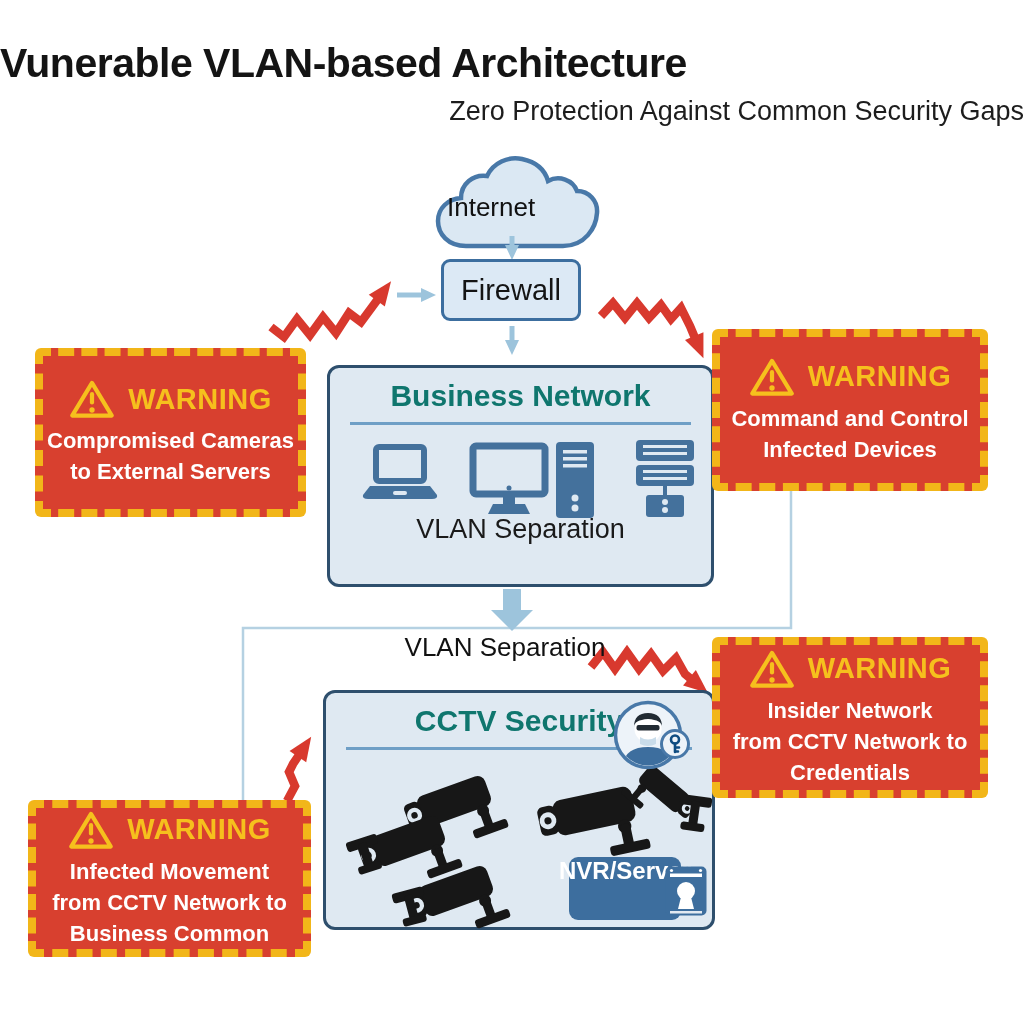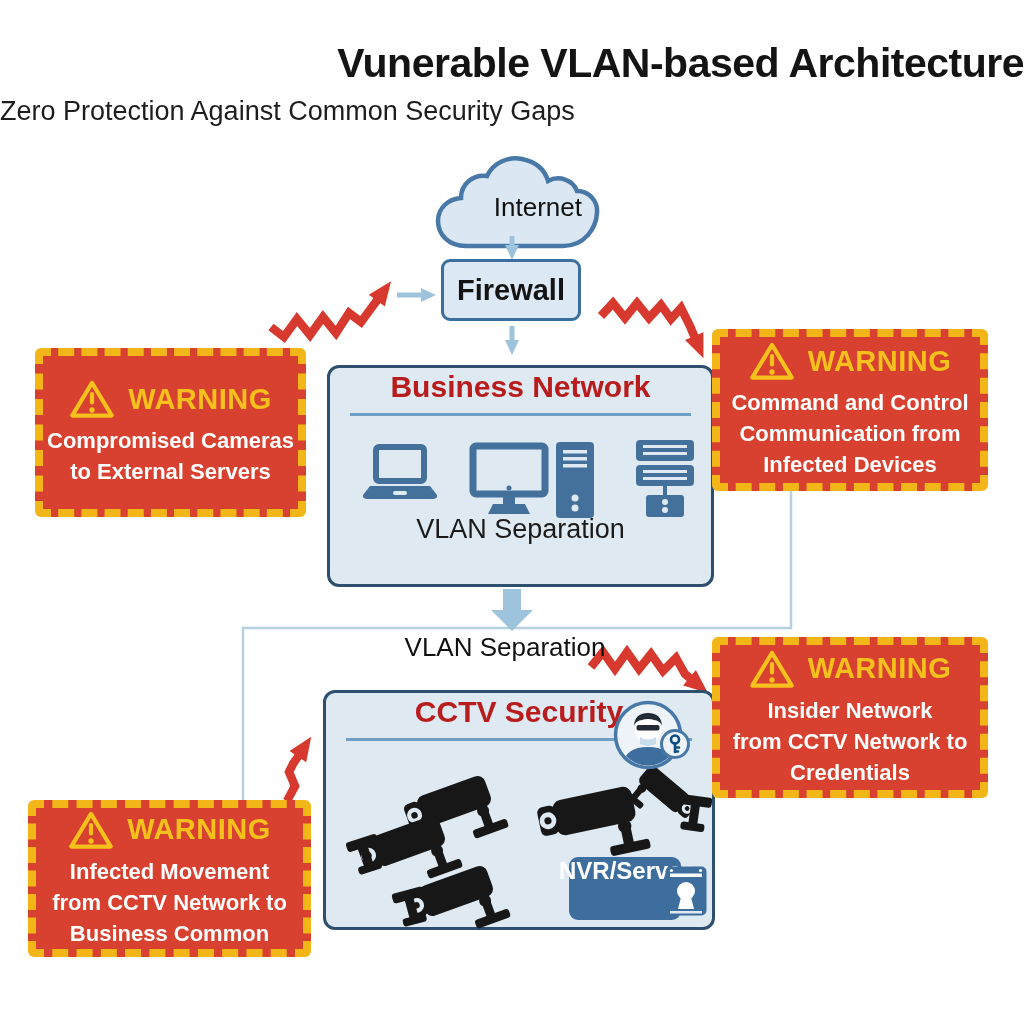--- a/index.html
+++ b/index.html
@@ -1,33 +1,33 @@
 <!DOCTYPE html>
 <html><head>
 <meta charset="utf-8">
 <style>
   html,body{margin:0;padding:0;background:#ffffff;}
   .canvas{position:relative;width:1024px;height:1024px;background:#ffffff;
     font-family:"Liberation Sans",sans-serif;overflow:hidden;}
-  .page-title{position:absolute;top:40px;left:0;width:100%;text-align:right;
+  .page-title{position:absolute;top:40px;left:0;width:100%;text-align:left;
     font-size:41px;font-weight:bold;color:#141414;letter-spacing:-0.5px;}
-  .page-subtitle{position:absolute;top:96px;left:0;width:100%;text-align:left;
+  .page-subtitle{position:absolute;top:96px;left:0;width:100%;text-align:right;
     font-size:27px;color:#1d1d1d;}
   .overlay{position:absolute;left:0;top:0;width:1024px;height:1024px;z-index:1;}
-  .internet-label{position:absolute;left:447px;top:192px;width:135px;text-align:right;
+  .internet-label{position:absolute;left:447px;top:192px;width:135px;text-align:left;
     font-size:26px;color:#111;z-index:2;}
   .firewall{position:absolute;left:441px;top:259px;width:140px;height:62px;
     background:#dce9f5;border:3.5px solid #3c6e9f;border-radius:9px;box-sizing:border-box;
-    display:flex;align-items:center;justify-content:center;font-size:29px;font-weight:bold;
+    display:flex;align-items:center;justify-content:center;font-size:29px;font-weight:normal;
     color:#141414;z-index:2;}
   .netbox{position:absolute;background:#dfe9f2;border:3.5px solid #2e4f6d;border-radius:12px;
     box-sizing:border-box;z-index:2;}
   .business-box{left:327px;top:365px;width:387px;height:222px;}
   .cctv-box{left:323px;top:690px;width:392px;height:240px;}
-  .box-title{text-align:center;font-size:30px;font-weight:bold;color:#b91c1c;margin-top:2px;}
+  .box-title{text-align:center;font-size:30px;font-weight:bold;color:#0f766e;margin-top:11px;}
   .box-divider{height:2.5px;background:#6f9fc6;margin:9px 20px 0 20px;}
   .biz-icon{position:absolute;}
   .vlan-inside{position:absolute;left:0;top:146px;width:100%;text-align:center;
     font-size:27px;color:#1a1a1a;}
   .vlan-mid{position:absolute;left:385px;top:632px;width:240px;text-align:center;
     font-size:26px;color:#111;z-index:2;}
   .cams{position:absolute;left:0;top:50px;width:392px;height:190px;}
   .hacker{position:absolute;left:285px;top:6px;width:82px;height:74px;}
   .nvr{position:absolute;left:219px;top:164px;width:112px;height:63px;background:#3d6e9e;
     border-radius:9px;display:flex;justify-content:center;
@@ -216,21 +216,20 @@
   <div class="warning w1">
     <div class="warn-head">
       <svg class="tri" viewBox="0 0 50 45">
         <path d="M25 5 L46.5 40.5 L3.5 40.5 Z" fill="none" stroke="#f6c01d" stroke-width="4.5" stroke-linejoin="round"></path>
         <rect x="22.7" y="15" width="4.6" height="13.5" rx="2.3" fill="#f6c01d"></rect>
         <circle cx="25" cy="34.5" r="2.9" fill="#f6c01d"></circle>
       </svg>
       <span class="warn-title">WARNING</span>
     </div>
     <div class="warn-line">Command and Control</div>
-    <div class="warn-line">Communication from</div>
     <div class="warn-line">Infected Devices</div>
   </div>
 
   <div class="warning w2">
     <div class="warn-head">
       <svg class="tri" viewBox="0 0 50 45">
         <path d="M25 5 L46.5 40.5 L3.5 40.5 Z" fill="none" stroke="#f6c01d" stroke-width="4.5" stroke-linejoin="round"></path>
         <rect x="22.7" y="15" width="4.6" height="13.5" rx="2.3" fill="#f6c01d"></rect>
         <circle cx="25" cy="34.5" r="2.9" fill="#f6c01d"></circle>
       </svg>

